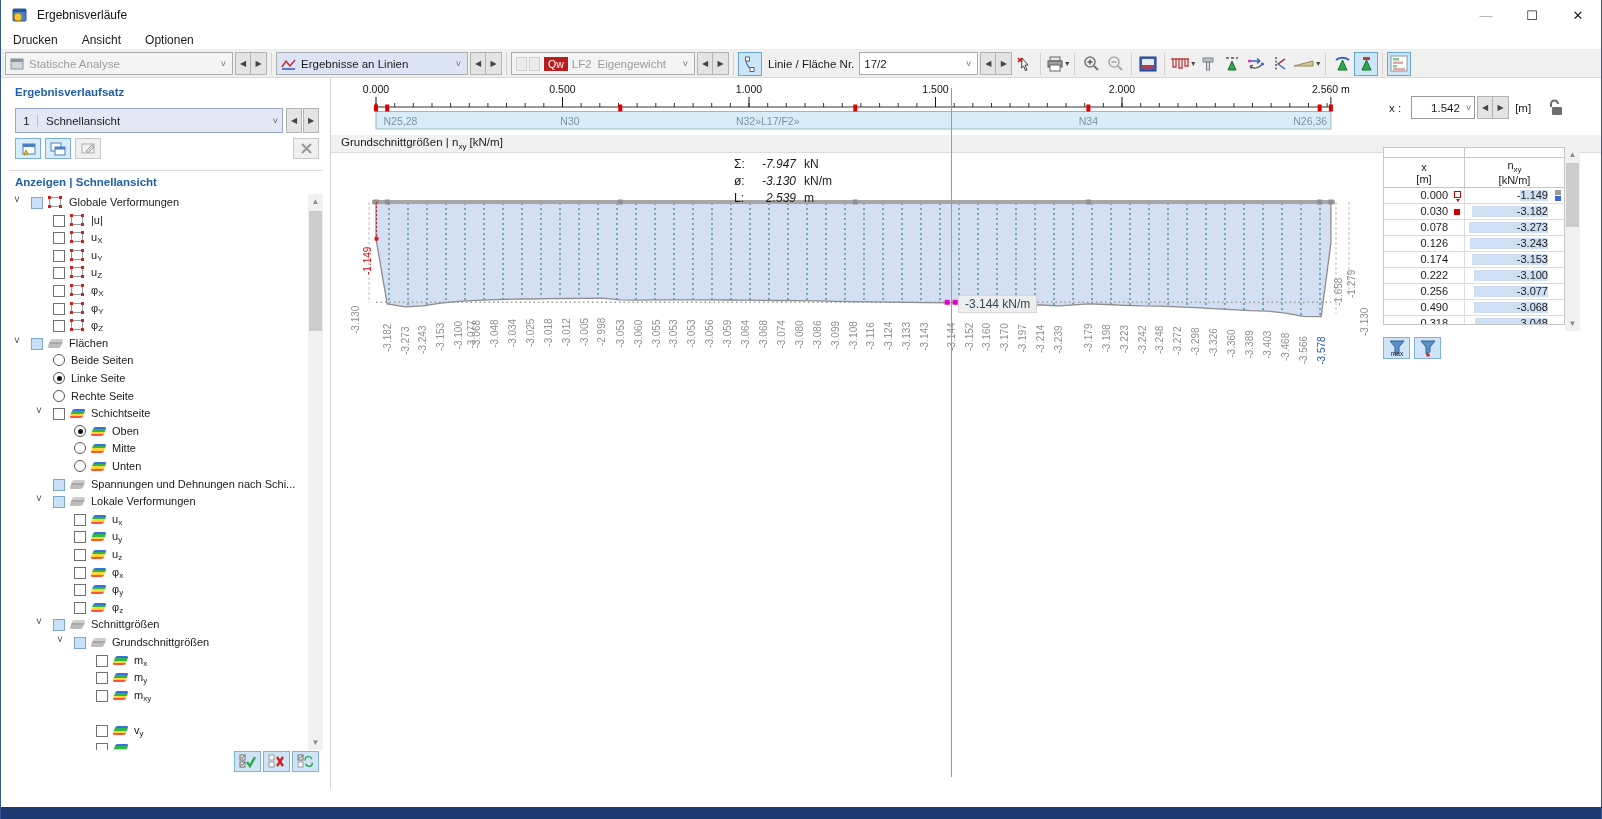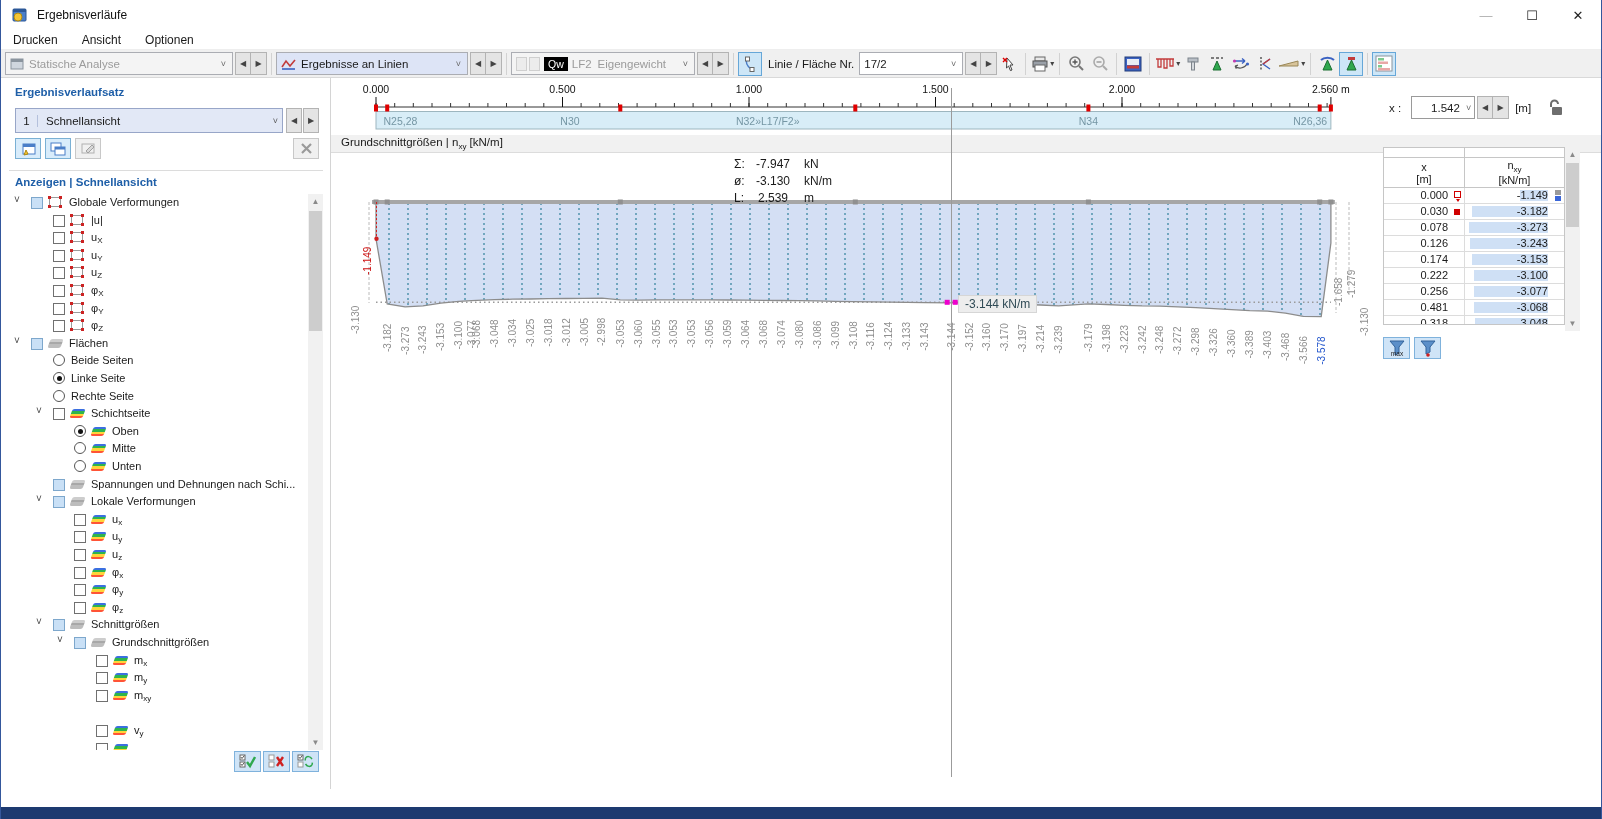--- a/index.html
+++ b/index.html
@@ -27,21 +27,21 @@
   .nav{width:16px;height:23px;background:#e4e4e4;border:1px solid #b3b3b3;color:#444;font-size:8px;
     display:flex;align-items:center;justify-content:center;}
   .navpair{display:flex;margin-left:2px;}
   .navpair .nav+.nav{border-left:none;}
   .tsep{width:1px;height:22px;background:#d2d2d2;margin:0 4px;}
   .tbtn{min-width:24px;height:24px;display:flex;align-items:center;justify-content:center;border:1px solid transparent;}
   .tbtn.sel{background:#cde6f7;border:1px solid #66a7d8;}
   .ddt{font-size:8px;color:#444;margin-left:1px;}
   .tlabel{font-size:11.5px;margin:0 5px 0 6px;white-space:nowrap;}
   .swatch{width:11px;height:14px;background:#ececec;border:1px solid #cfcfcf;margin-right:2px;}
-  .qwbox{background:#000000;color:#fff;font-size:10.5px;padding:1px 4px;margin:0 4px 0 2px;}
+  .qwbox{background:#b91c1c;color:#fff;font-size:10.5px;padding:1px 4px;margin:0 4px 0 2px;}
   
   .panel{position:absolute;left:0;top:78px;width:330px;height:711px;background:#fff;border-right:1px solid #d4d4d4;}
   .phead{position:absolute;left:14px;font-size:11.5px;font-weight:bold;color:#1f5fa8;}
   .set-combo{position:absolute;left:14px;top:30px;width:268px;height:25px;background:#e2e8f6;border:1px solid #98a6c8;
     display:flex;align-items:center;font-size:11.5px;}
   .set-num{width:22px;text-align:center;border-right:1px solid #b4c0dc;}
   .set-name{padding-left:8px;}
   .set-chev{margin-left:auto;color:#555;font-size:9px;padding-right:4px;}
   .pnav{position:absolute;top:30px;width:16px;height:25px;background:#e4e4e4;border:1px solid #b3b3b3;color:#444;
     font-size:8px;display:flex;align-items:center;justify-content:center;}
@@ -79,21 +79,21 @@
     border-bottom:1px solid #dcdcdc;font-size:11.5px;display:flex;align-items:center;padding-left:10px;}
   #rulersvg{position:absolute;left:330px;top:78px;}
   #chartsvg{position:absolute;left:330px;top:153px;}
   svg text{font-family:"Liberation Sans",sans-serif;}
   .cursor-line{position:absolute;left:950px;top:88px;width:1px;height:689px;background:#9b9b9b;z-index:5;}
   .tooltip{position:absolute;left:957px;top:295px;background:#ededed;border:1px solid #d6d6d6;color:#2f4a55;
     font-size:12px;padding:1px 6px;z-index:6;}
   .stats{position:absolute;left:733px;top:155px;font-size:12px;z-index:3;}
   .stats .srow{display:flex;height:17px;align-items:center;}
   .stats .sym{width:16px;}
-  .stats .val{width:46px;text-align:center;}
+  .stats .val{width:46px;text-align:right;font-style:italic;}
   .stats .unit{margin-left:8px;}
   .posctl{position:absolute;top:96px;z-index:4;font-size:11.5px;display:flex;align-items:center;}
   .pos-combo{width:64px;height:23px;border:1px solid #9a9a9a;background:#fff;display:flex;align-items:center;margin-left:10px;}
   .pos-val{flex:1;text-align:right;padding-right:3px;}
   
   .rtable{position:absolute;left:1382px;top:147px;width:182px;border:1px solid #c6c6c6;border-bottom:none;background:#fff;font-size:11px;}
   .rt-blank{display:flex;height:10px;border-bottom:1px solid #c6c6c6;}
   .rt-blank div:first-child{width:81px;border-right:1px solid #c6c6c6;}
   .rt-head{display:flex;height:30px;border-bottom:1px solid #c6c6c6;text-align:center;}
   .rt-head .hc{display:flex;flex-direction:column;justify-content:center;}
@@ -188,21 +188,21 @@
       </div>
     <div class="tsep"></div>
     <div class="tbtn sel">
       <svg width="15" height="16" viewBox="0 0 15 16">
           <path d="M4 2 C2 7 4 10 8 13" fill="none" stroke="#4a7ec8" stroke-width="1.4"></path>
           <rect x="2.5" y="1" width="4" height="4" fill="#fff" stroke="#666"></rect>
           <rect x="7" y="11.5" width="4" height="4" fill="#fff" stroke="#666"></rect>
         </svg>
     </div>
     <span class="tlabel">Linie / Fläche Nr.</span>
-    <div class="combo" style="width:104px">
+    <div class="combo" style="width:119px">
       <span>17/2</span>
         <span class="chev">˅</span>
     </div>
     <div class="navpair">
         <div class="nav">◀</div>
         <div class="nav">▶</div>
       </div>
     <div class="tbtn">
       <svg width="15" height="16" viewBox="0 0 15 16">
           <path d="M5 2 L11 9 L8 9 L10 14 L8.4 14.6 L6.6 10 L4.5 12 Z" fill="#fff" stroke="#444"></path>
@@ -863,21 +863,21 @@
           <div class="rtc1">
             <span>0.256</span>
           </div>
           <div class="rtc2">
             <i class="bar" style="width:74px"></i>
             <span>-3.077</span>
           </div>
         </div>
         <div class="rtr">
           <div class="rtc1">
-            <span>0.481</span>
+            <span>0.490</span>
           </div>
           <div class="rtc2">
             <i class="bar" style="width:74px"></i>
             <span>-3.068</span>
           </div>
         </div>
         <div class="rtr">
           <div class="rtc1">
             <span>0.318</span>
           </div>

